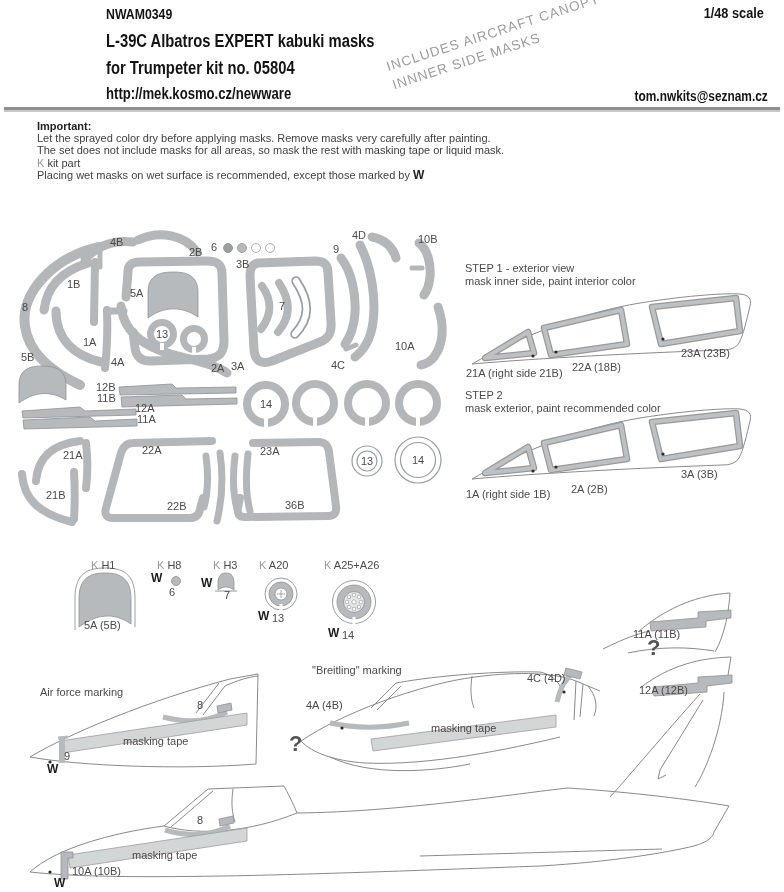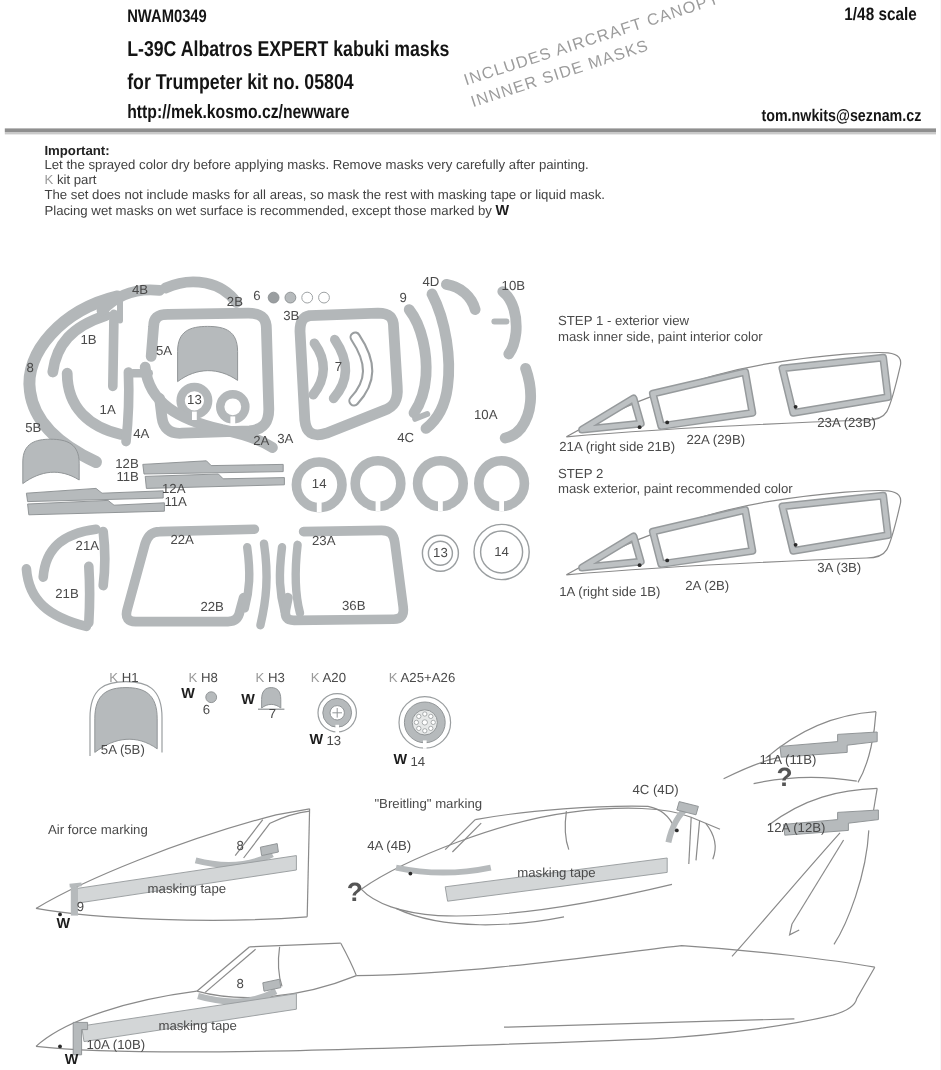--- a/index.html
+++ b/index.html
@@ -251,22 +251,22 @@
   <div id="stamp">
     <div>INCLUDES AIRCRAFT CANOPY</div>
     <div>INNNER SIDE  MASKS</div>
   </div>
   <div class="divider1"></div>
   <div class="divider2"></div>
 
   <div id="imp">
     <div class="hd">Important:</div>
     <div>Let the sprayed color dry before applying masks. Remove masks very carefully after painting.</div>
+    <div>The set does not include masks for all areas, so mask the rest with masking tape or liquid mask.</div>
     <div><span class="kgray">K</span><span> kit part</span></div>
-    <div>The set does not include masks for all areas, so mask the rest with masking tape or liquid mask.</div>
     <div><span>Placing wet masks on wet surface is recommended, except those marked by </span><span class="bw">W</span></div>
   </div>
 
   <div class="lab" style="left:110px;top:236px">4B</div>
   <div class="lab" style="left:189px;top:246px">2B</div>
   <div class="lab" style="left:211px;top:241px">6</div>
   <div class="lab" style="left:236px;top:258px">3B</div>
   <div class="lab" style="left:333px;top:243px">9</div>
   <div class="lab" style="left:352px;top:229px">4D</div>
   <div class="lab" style="left:418px;top:233px">10B</div>
@@ -292,21 +292,21 @@
   <div class="lab" style="left:142px;top:444px">22A</div>
   <div class="lab" style="left:167px;top:500px">22B</div>
   <div class="lab" style="left:260px;top:445px">23A</div>
   <div class="lab" style="left:285px;top:499px">36B</div>
   <div class="lab labc" style="left:367px;top:461px">13</div>
   <div class="lab labc" style="left:418px;top:460px">14</div>
 
   <div class="lab" style="left:465px;top:262px">STEP 1 - exterior view</div>
   <div class="lab" style="left:465px;top:275px">mask inner side, paint interior color</div>
   <div class="lab" style="left:466px;top:367px">21A (right side 21B)</div>
-  <div class="lab" style="left:572px;top:361px">22A (29B)</div>
+  <div class="lab" style="left:572px;top:361px">22A (18B)</div>
   <div class="lab" style="left:681px;top:347px">23A (23B)</div>
   <div class="lab" style="left:465px;top:389px">STEP 2</div>
   <div class="lab" style="left:465px;top:402px">mask exterior, paint recommended color</div>
   <div class="lab" style="left:466px;top:488px">1A (right side 1B)</div>
   <div class="lab" style="left:571px;top:483px">2A (2B)</div>
   <div class="lab" style="left:681px;top:468px">3A (3B)</div>
 
   <div class="lab" style="left:91px;top:559px"><span class="kgray">K</span> <span>H1</span></div>
   <div class="lab" style="left:157px;top:559px"><span class="kgray">K</span> <span>H8</span></div>
   <div class="lab" style="left:213px;top:559px"><span class="kgray">K</span> <span>H3</span></div>
@@ -323,21 +323,21 @@
   <div class="lab" style="left:342px;top:629px">14</div>
 
   <div class="lab" style="left:40px;top:686px">Air force marking</div>
   <div class="lab" style="left:197px;top:699px">8</div>
   <div class="lab" style="left:123px;top:735px">masking tape</div>
   <div class="lab" style="left:64px;top:750px">9</div>
   <div class="lab bw" style="left:47px;top:763px">W</div>
 
   <div class="lab" style="left:312px;top:664px">"Breitling" marking</div>
   <div class="lab" style="left:306px;top:699px">4A (4B)</div>
-  <div class="lab" style="left:527px;top:653px">4C (4D)</div>
+  <div class="lab" style="left:527px;top:672px">4C (4D)</div>
   <div class="lab" style="left:431px;top:722px">masking tape</div>
   <div class="lab big" style="left:289px;top:738px">?</div>
 
   <div class="lab" style="left:633px;top:628px">11A (11B)</div>
   <div class="lab big" style="left:647px;top:642px">?</div>
   <div class="lab" style="left:639px;top:684px">12A (12B)</div>
 
   <div class="lab" style="left:197px;top:814px">8</div>
   <div class="lab" style="left:132px;top:849px">masking tape</div>
   <div class="lab" style="left:72px;top:865px">10A (10B)</div>

